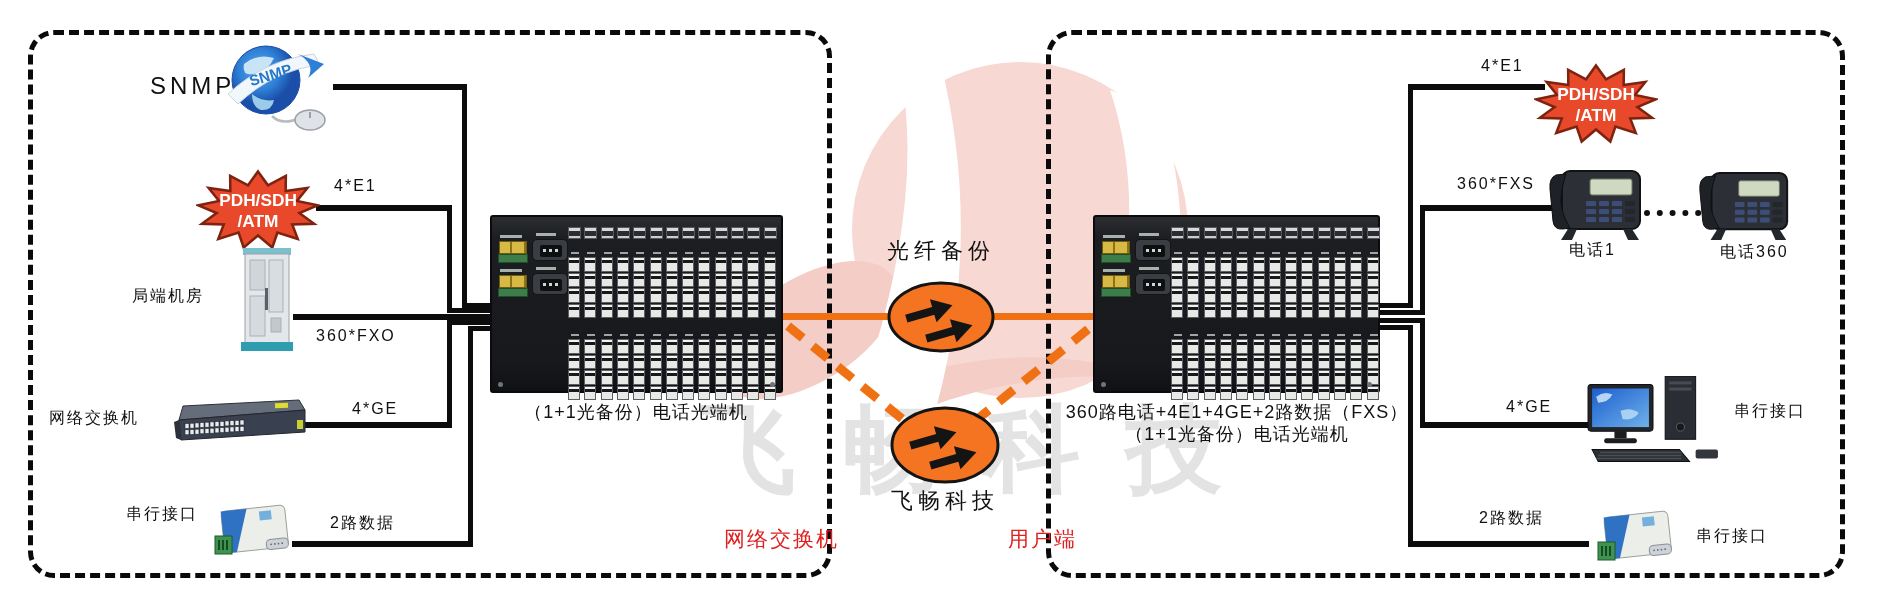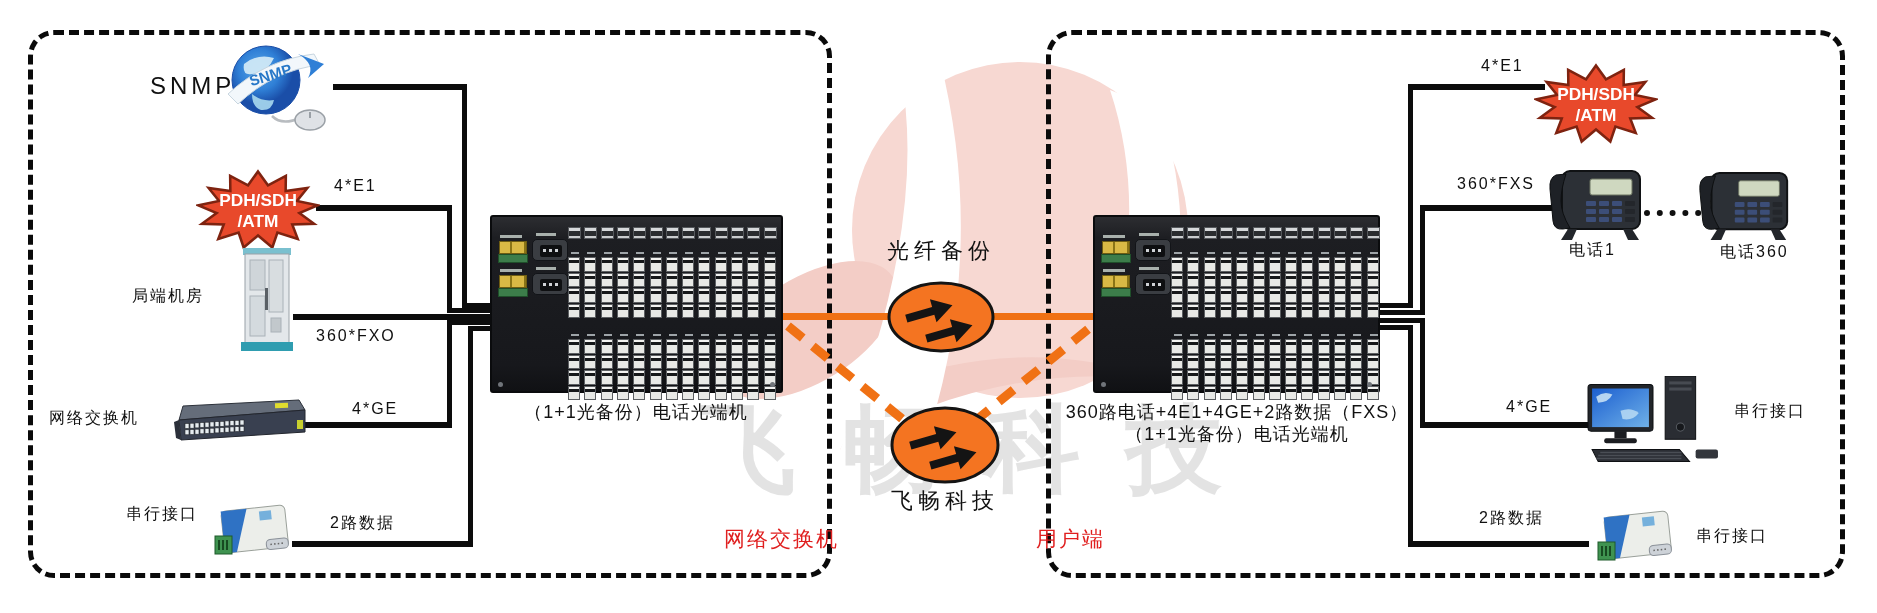--- a/index.html
+++ b/index.html
@@ -416,21 +416,21 @@
   </svg>
   <svg class="fibernode" style="left:888px;top:404px;" width="114" height="82" viewBox="0 0 114 82">
     <ellipse cx="57" cy="41" rx="53" ry="37" fill="#f47421" stroke="#141414" stroke-width="3"></ellipse>
     <g fill="#141414">
         <path transform="translate(19,30) rotate(-16)" d="M0 8 h28 v-8 l20 12 -20 12 v-8 h-28 z"></path>
     <path transform="translate(39,50) rotate(-16)" d="M0 8 h28 v-8 l20 12 -20 12 v-8 h-28 z"></path>
       </g>
   </svg>
   <div class="fiberlbl" style="left:878px;top:486px;width:134px;">飞畅科技</div>
   <div class="zone" style="left:724px;top:525px;">网络交换机</div>
-  <div class="zone" style="left:1036px;top:525px;">用户端</div>
+  <div class="zone" style="left:1008px;top:525px;">用户端</div>
 
   <div class="rack r">
       <div class="mini" style="left: 8px; top: 18px; width: 22px;"></div>
       <div class="term" style="left: 6px; top: 24px;">
         <div class="term-y"></div>
         <div class="term-g"></div>
       </div>
       <div class="mini" style="left: 44px; top: 16px; width: 20px;"></div>
       <div class="ac" style="left: 40px; top: 22px;">
         <div class="ac-in">

